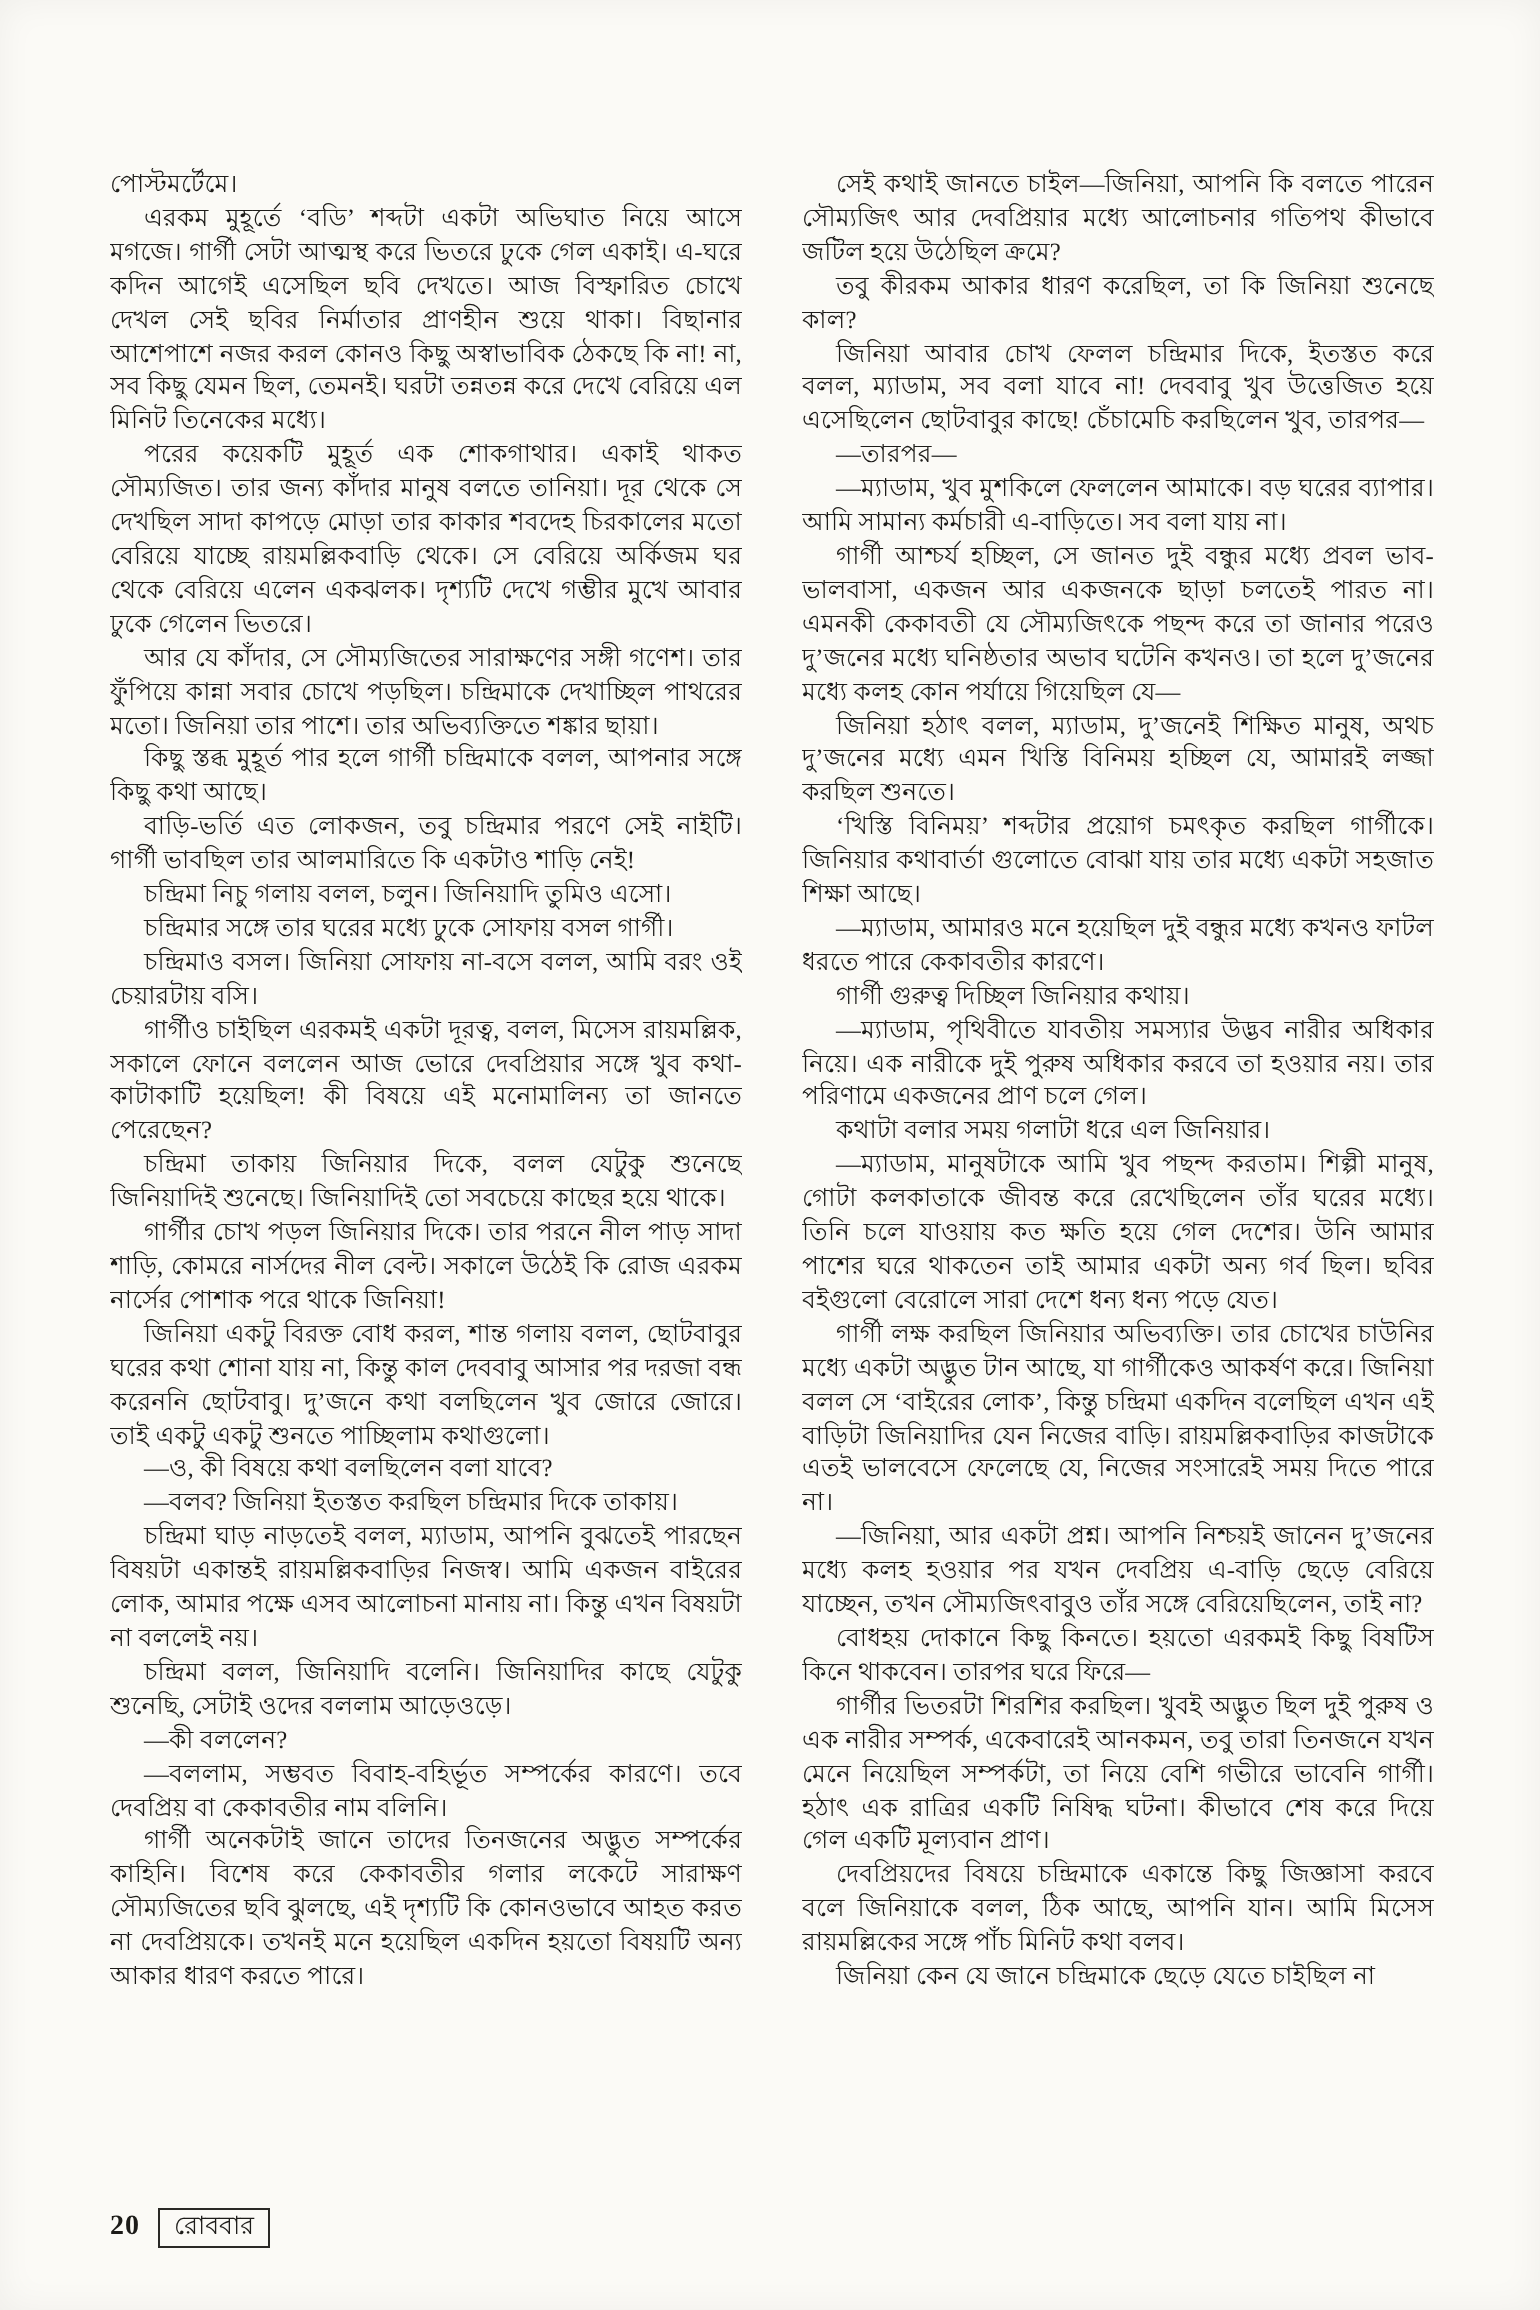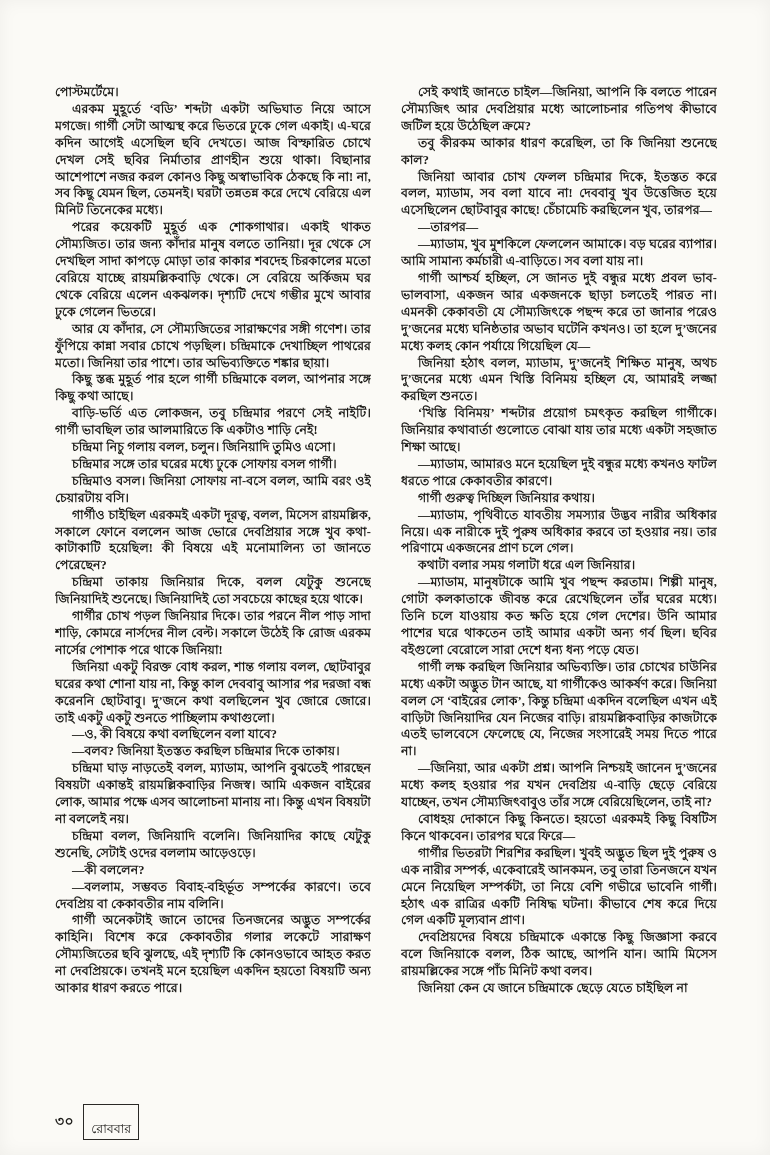--- a/index.html
+++ b/index.html
@@ -15,21 +15,20 @@
     width:770px;height:1155px;
     background:#fbfaf6;
     box-shadow:inset 0 0 18px rgba(0,0,0,0.05);
   }
   .content{
     position:absolute;
     top:84px;left:55px;
     width:662px;
     display:flex;
     gap:30px;
-    font-weight:bold;
   }
   .col{
     width:316px;
     height:1012px;
     overflow:hidden;
     text-align:justify;
     font-size:12.4px;
     line-height:16.9px;
     letter-spacing:0.1px;
   }
@@ -47,21 +46,21 @@
     align-items:center;
     gap:9px;
     font-size:14px;
   }
   .page-number{
     font-weight:bold;
     letter-spacing:0.5px;
   }
   .magazine-box{
     border:1.2px solid #2a2926;
-    padding:17px 7px 2px 7px;
+    padding:1px 7px 2px 7px;
     font-size:12.5px;
     line-height:15px;
     background:#fbfaf6;
   }
 </style>
 </head>
 <body>
 
 <div class="page">
 
@@ -105,17 +104,17 @@
         <p>গার্গী লক্ষ করছিল জিনিয়ার অভিব্যক্তি। তার চোখের চাউনির মধ্যে একটা অদ্ভুত টান আছে, যা গার্গীকেও আকর্ষণ করে। জিনিয়া বলল সে ‘বাইরের লোক’, কিন্তু চন্দ্রিমা একদিন বলেছিল এখন এই বাড়িটা জিনিয়াদির যেন নিজের বাড়ি। রায়মল্লিকবাড়ির কাজটাকে এতই ভালবেসে ফেলেছে যে, নিজের সংসারেই সময় দিতে পারে না।</p>
         <p class="dialog">—জিনিয়া, আর একটা প্রশ্ন। আপনি নিশ্চয়ই জানেন দু’জনের মধ্যে কলহ হওয়ার পর যখন দেবপ্রিয় এ-বাড়ি ছেড়ে বেরিয়ে যাচ্ছেন, তখন সৌম্যজিৎবাবুও তাঁর সঙ্গে বেরিয়েছিলেন, তাই না?</p>
         <p>বোধহয় দোকানে কিছু কিনতে। হয়তো এরকমই কিছু বিষটিস কিনে থাকবেন। তারপর ঘরে ফিরে—</p>
         <p>গার্গীর ভিতরটা শিরশির করছিল। খুবই অদ্ভুত ছিল দুই পুরুষ ও এক নারীর সম্পর্ক, একেবারেই আনকমন, তবু তারা তিনজনে যখন মেনে নিয়েছিল সম্পর্কটা, তা নিয়ে বেশি গভীরে ভাবেনি গার্গী। হঠাৎ এক রাত্রির একটি নিষিদ্ধ ঘটনা। কীভাবে শেষ করে দিয়ে গেল একটি মূল্যবান প্রাণ।</p>
         <p>দেবপ্রিয়দের বিষয়ে চন্দ্রিমাকে একান্তে কিছু জিজ্ঞাসা করবে বলে জিনিয়াকে বলল, ঠিক আছে, আপনি যান। আমি মিসেস রায়মল্লিকের সঙ্গে পাঁচ মিনিট কথা বলব।</p>
         <p>জিনিয়া কেন যে জানে চন্দ্রিমাকে ছেড়ে যেতে চাইছিল না</p>
       </div>
   </div>
 
   <div class="footer">
-    <span class="page-number">৩০</span>
+    <span class="page-number">20</span>
     <span class="magazine-box">রোববার</span>
   </div>
 
 </div>
 
 </body></html>

